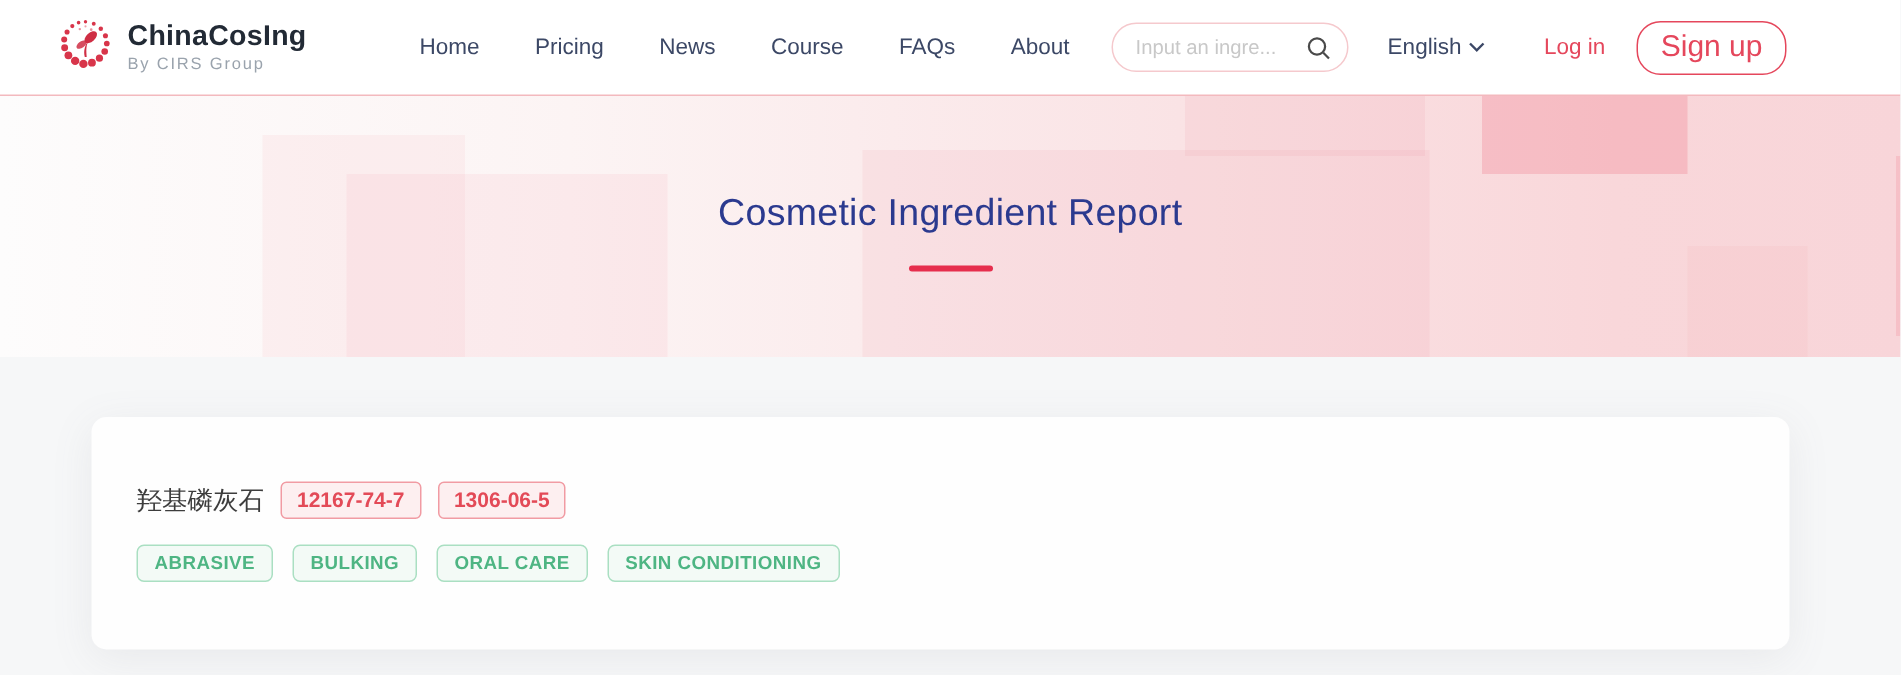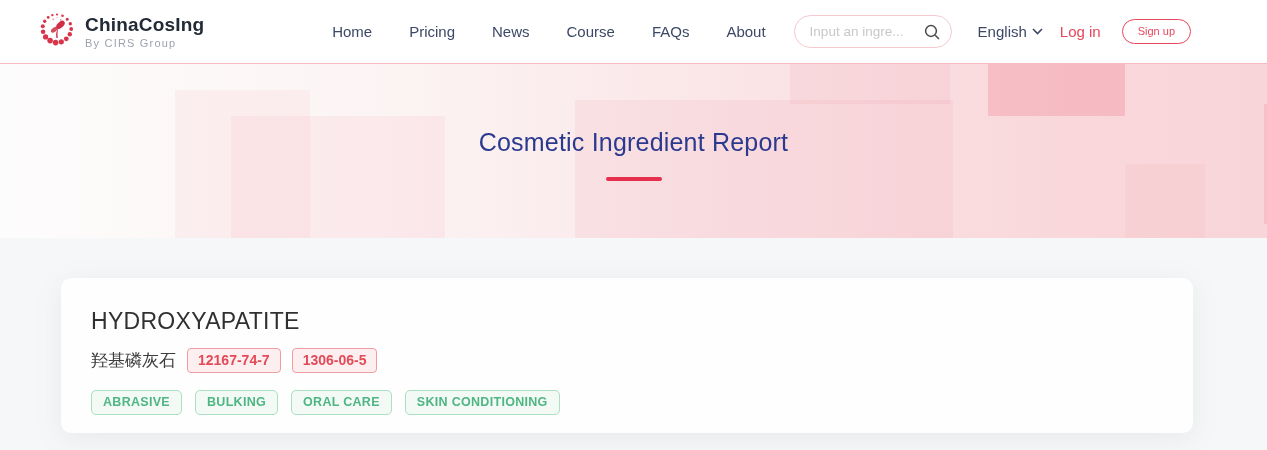--- a/index.html
+++ b/index.html
@@ -26,23 +26,23 @@
     display:flex; align-items:center; padding:0 10px 0 15px; background:#fff;
   }
   .search-pill input {
     border:none; outline:none; width:112px; font-size:13.5px;
     color:#555; background:transparent; font-family:"Liberation Sans", sans-serif;
   }
   .search-pill input::placeholder { color:#c8c8c8; }
   .search-icon { margin-left:auto; display:flex; cursor:pointer; }
 
   .lang { margin-left:26px; display:flex; align-items:center; gap:5px; font-size:15px; color:#3c4866; cursor:pointer; }
-  .login { margin-left:17px; font-size:15px; color:#e5475c; cursor:pointer; }
+  .login { margin-left:39px; font-size:15px; color:#e5475c; cursor:pointer; }
   .signup {
-    margin-left:21px; font-size:11px; color:#e5475c; background:#fff;
+    margin-left:21px; font-size:20px; color:#e5475c; background:#fff;
     border:1.5px solid #e5475c; border-radius:16px; padding:5px 15px 6px; cursor:pointer;
     font-family:"Liberation Sans", sans-serif;
   }
 
   
   .hero {
     position:relative; height:174px;
     background:linear-gradient(90deg, #fdfcfc 0%, #fcf4f4 30%, #fae3e5 62%, #f9d7da 85%, #f8d5d9 100%);
     overflow:hidden;
   }
@@ -161,21 +161,20 @@
   <div class="shape s6"></div>
   <div class="shape s7"></div>
   <div class="hero-inner">
     <div class="hero-title">Cosmetic Ingredient Report</div>
     <div class="hero-underline"></div>
   </div>
 </div>
 
 <div class="main">
   <div class="card">
-    <div class="ing-name">HYDROXYAPATITE</div>
 
     <div class="row-cas">
       <span class="ing-cn">羟基磷灰石</span>
       <span class="cas-badge">12167-74-7</span>
       <span class="cas-badge">1306-06-5</span>
     </div>
 
     <div class="row-tags">
       <span class="func-tag">ABRASIVE</span>
       <span class="func-tag">BULKING</span>

